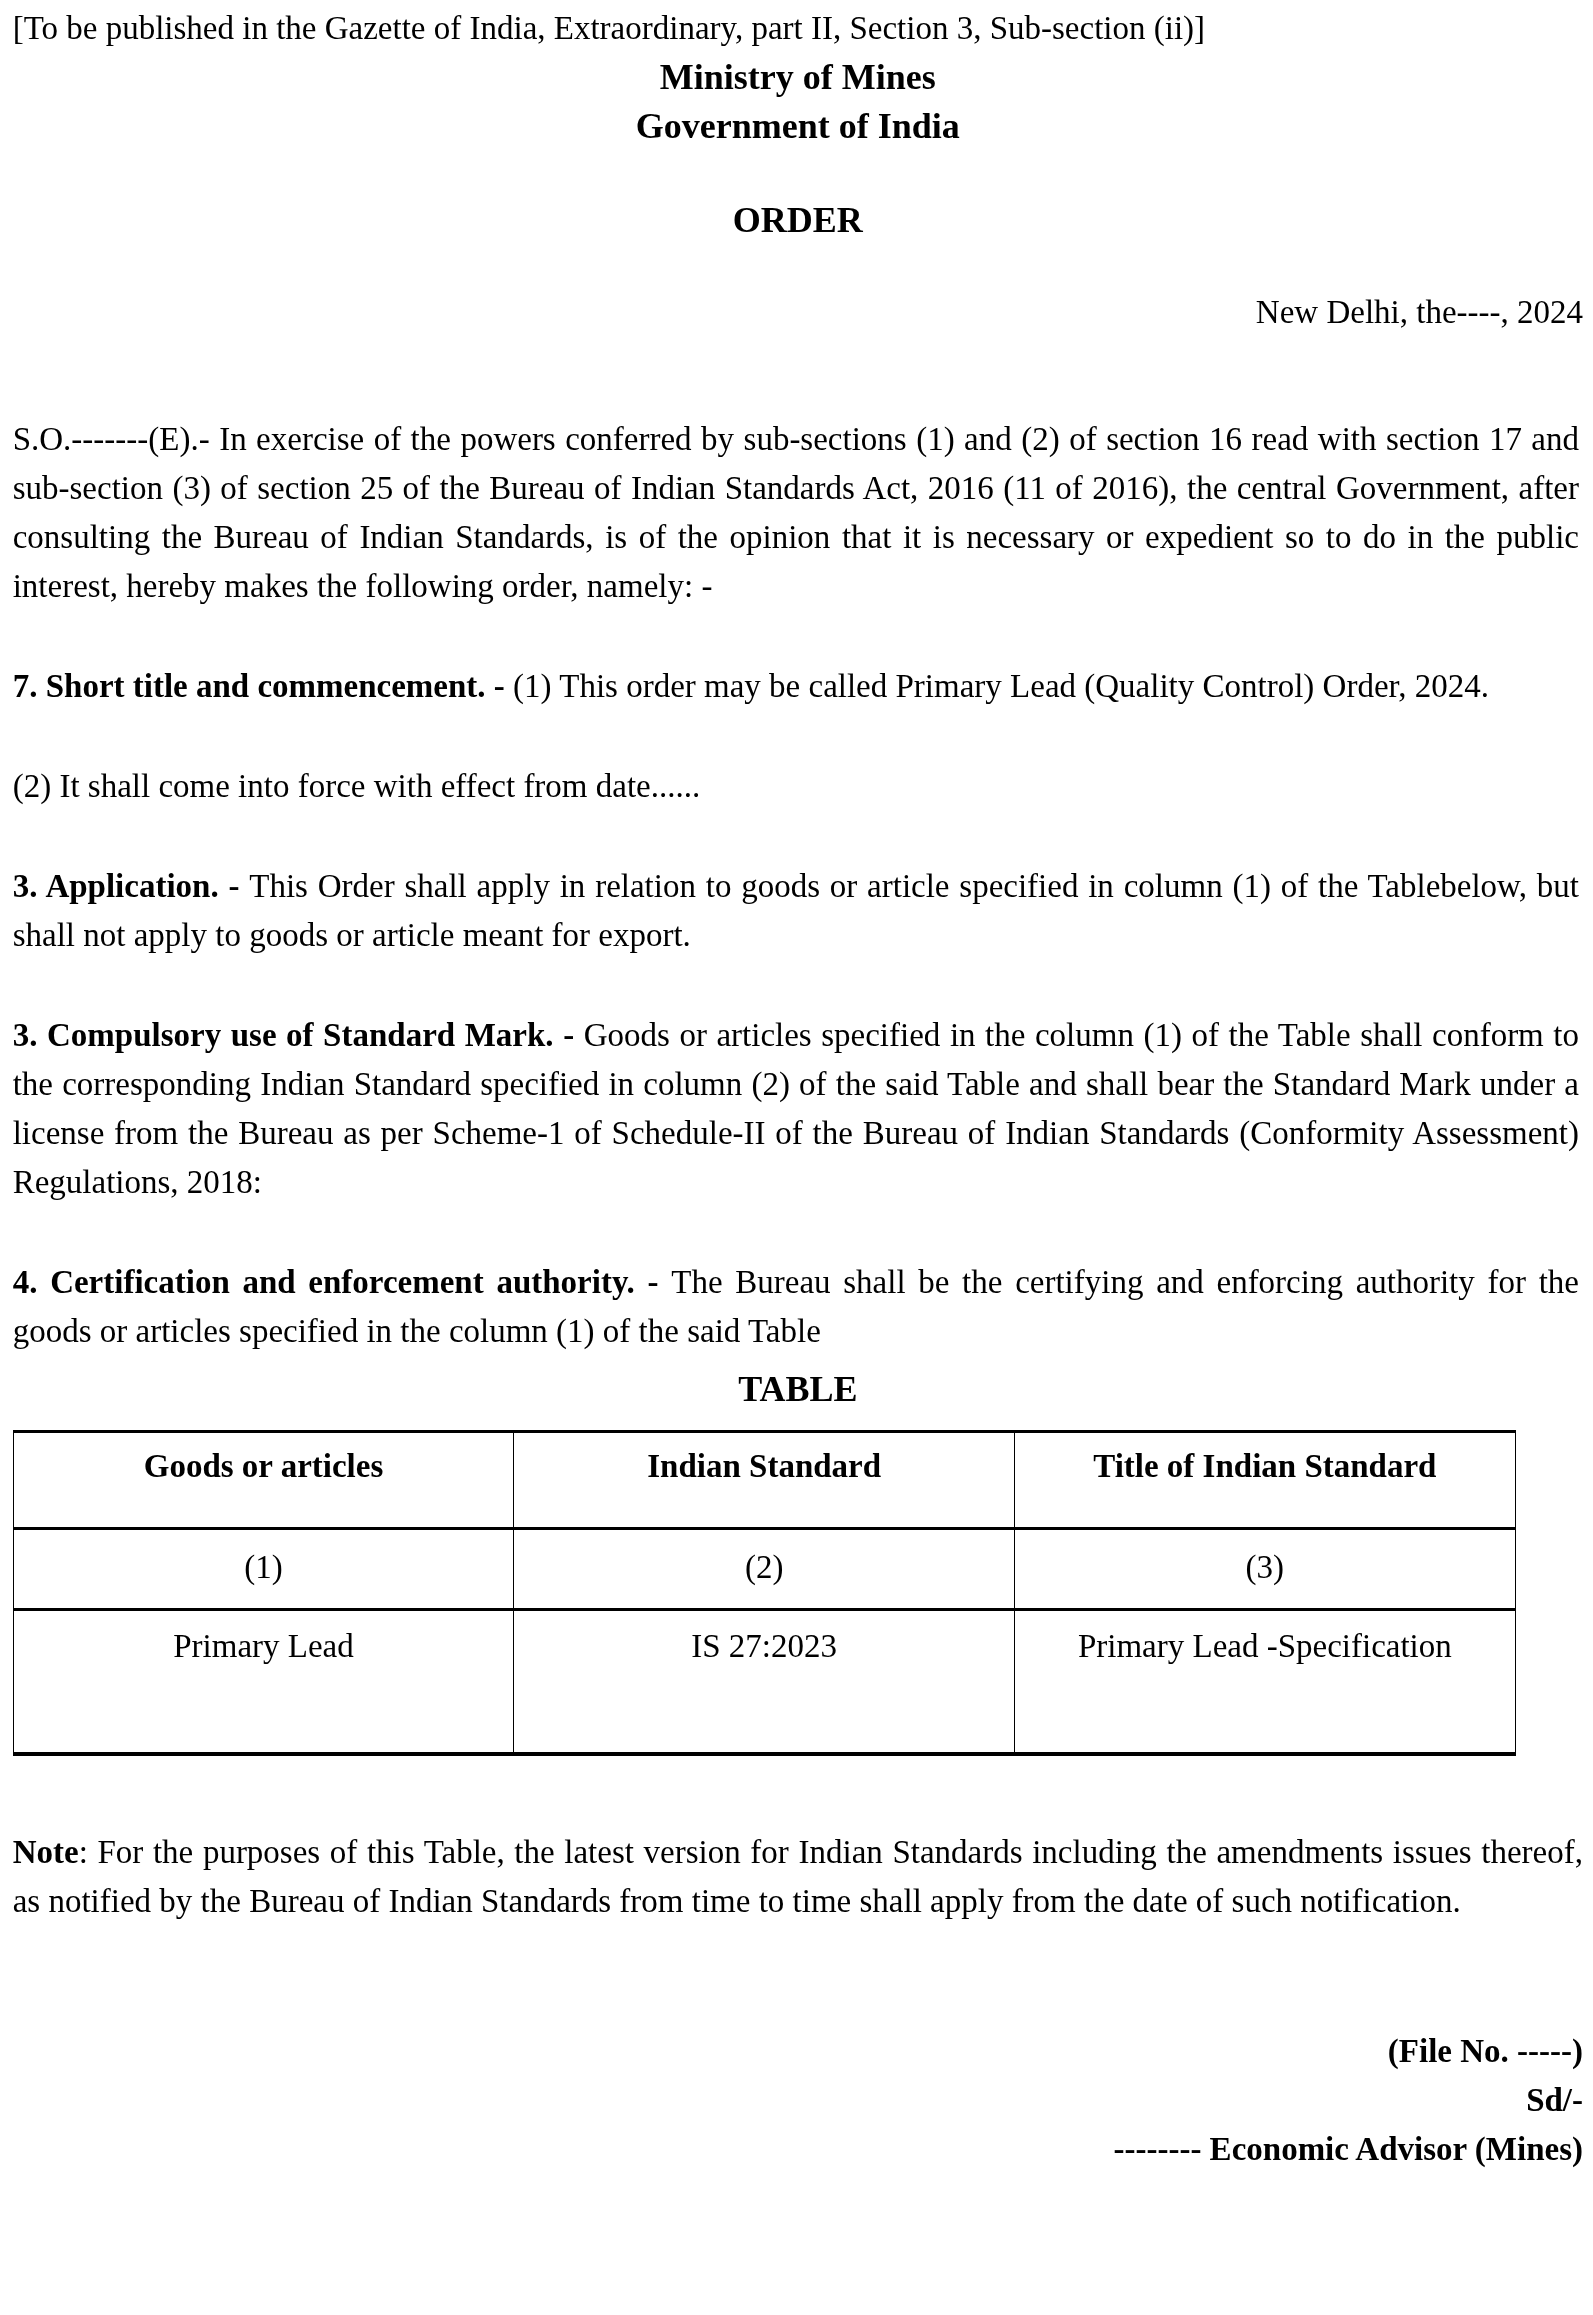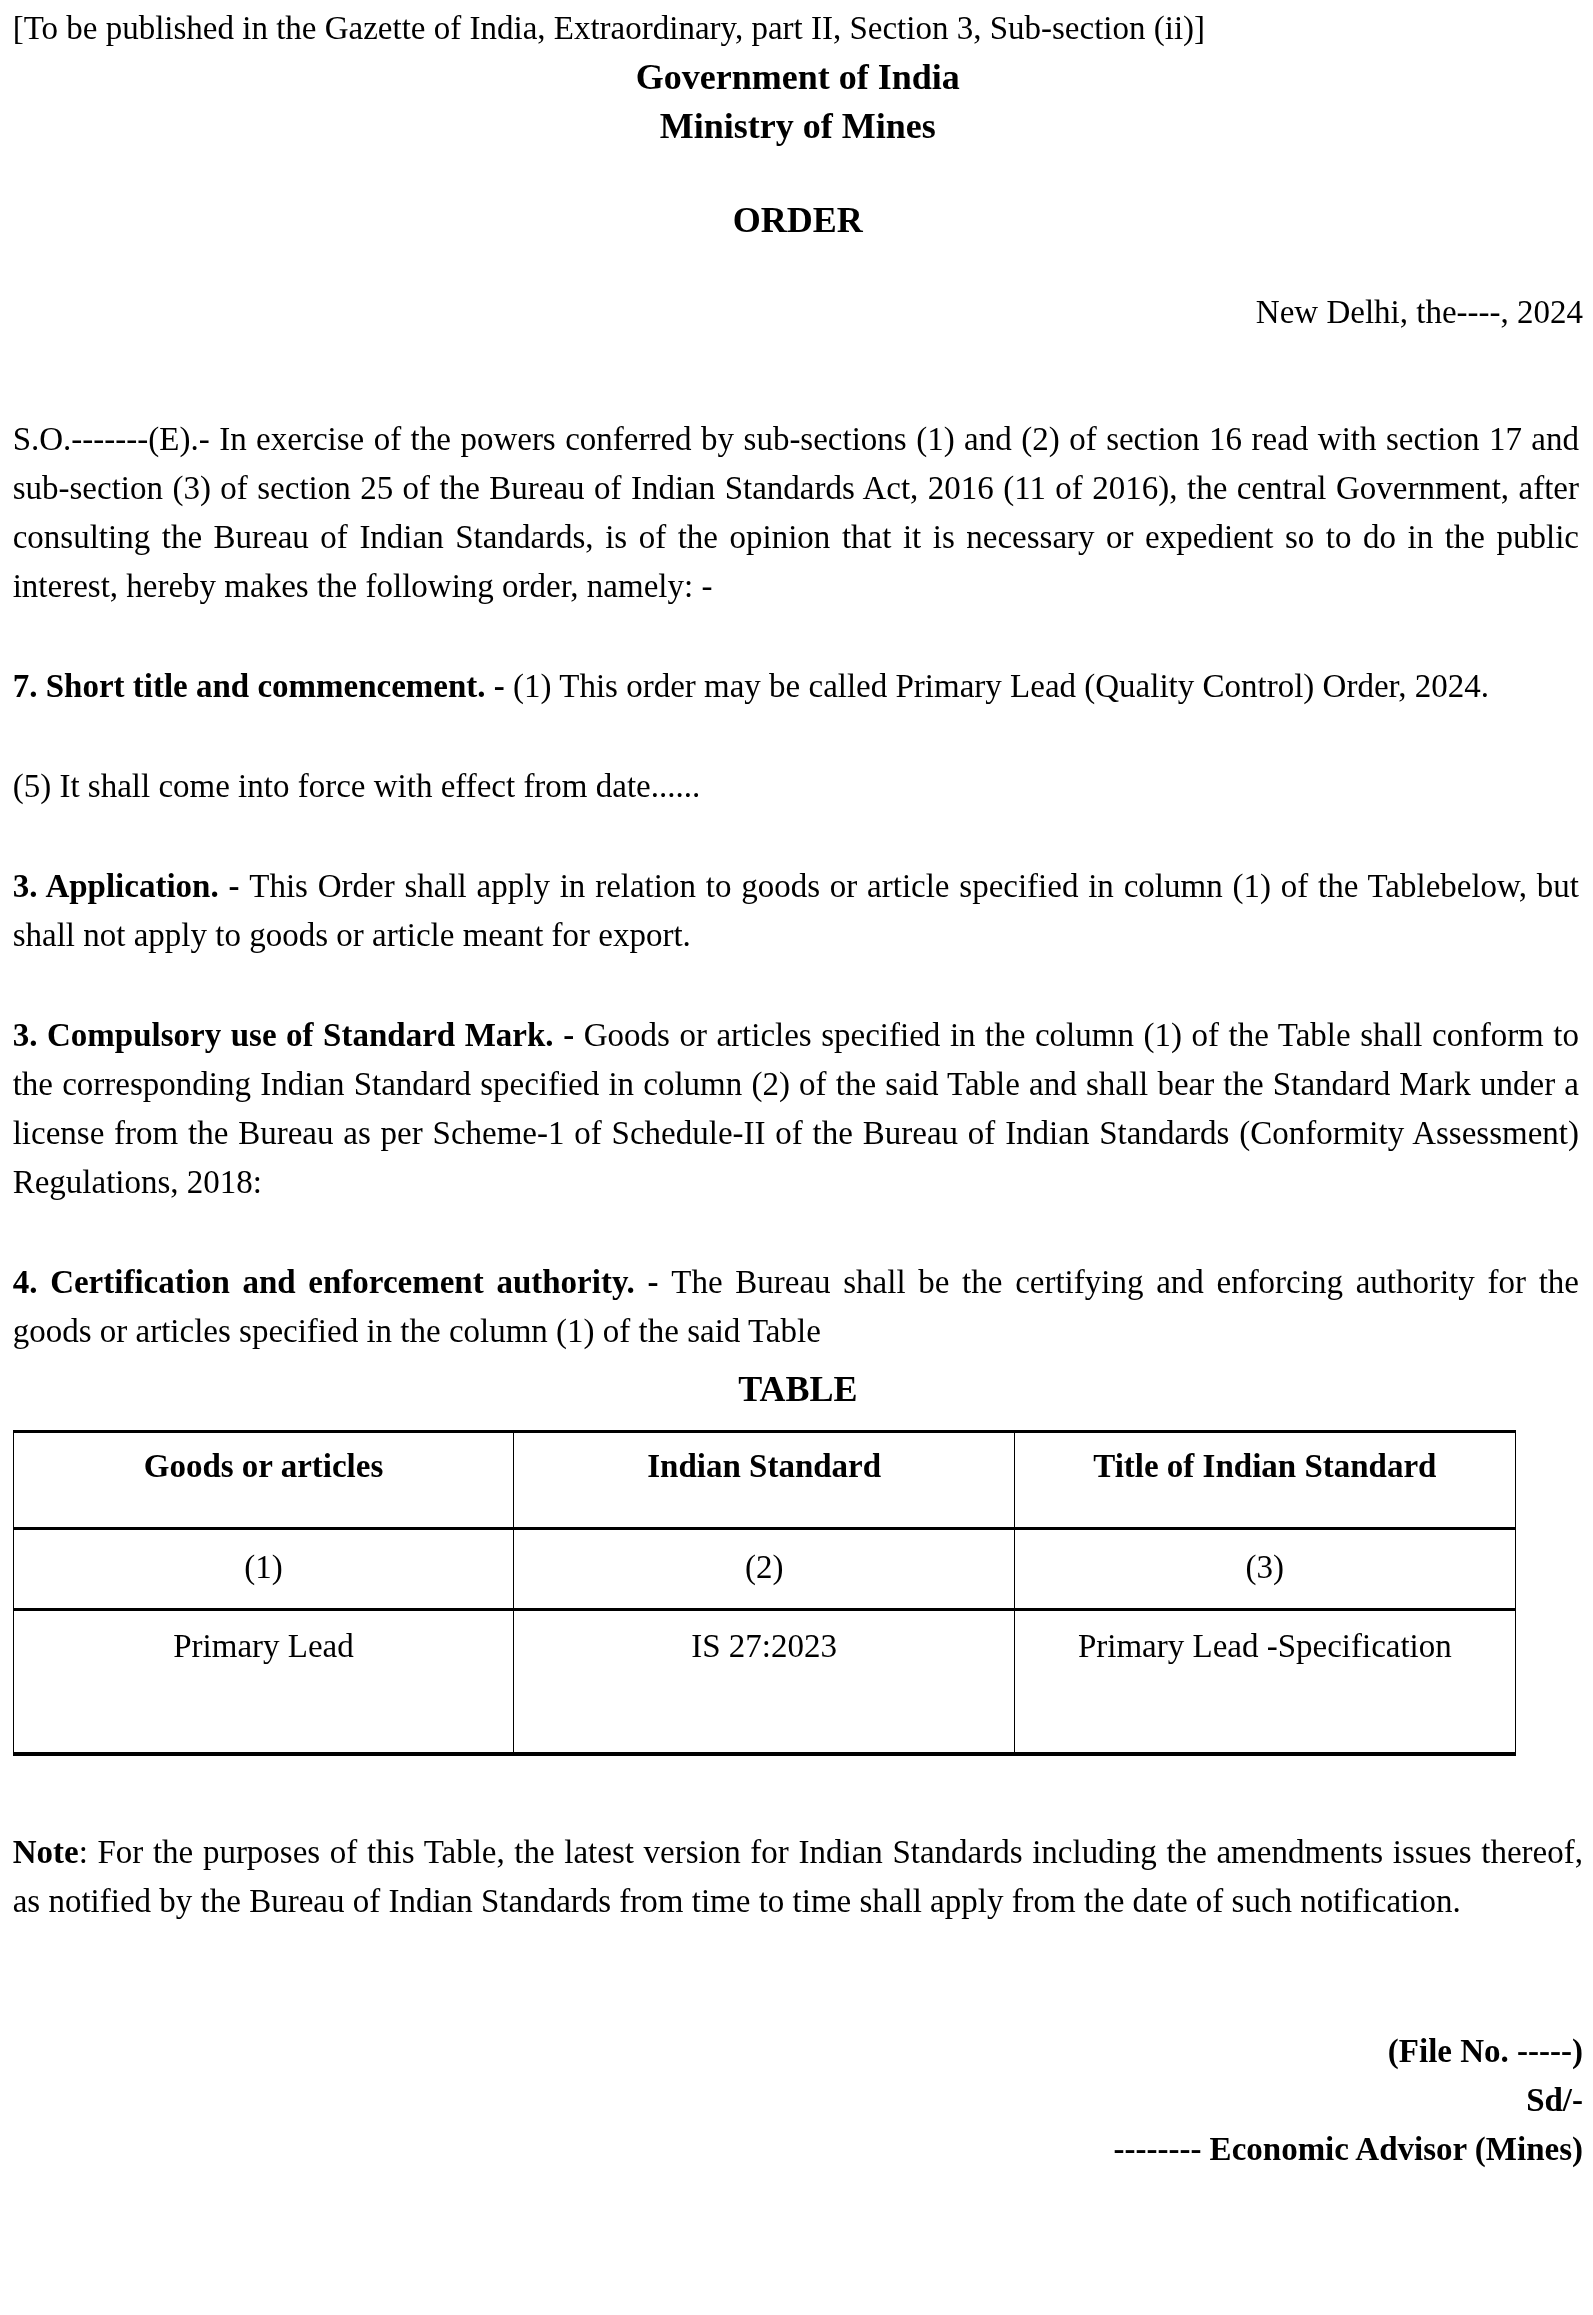--- a/index.html
+++ b/index.html
@@ -96,32 +96,32 @@
   }
   b { font-weight: bold; }
 </style>
 </head>
 <body>
 
 <div class="page">
 
   <p class="pub-line">[To be published in the Gazette of India, Extraordinary, part II, Section 3, Sub-section (ii)]</p>
 
+  <div class="head-line">Ministry of Mines</div>
   <div class="head-line">Government of India</div>
-  <div class="head-line">Ministry of Mines</div>
 
   <div class="head-line order-heading">ORDER</div>
 
   <p class="dateline">New Delhi, the----, 2024</p>
 
   <p class="para so-para">S.O.-------(E).- In exercise of the powers conferred by sub-sections (1) and (2) of section 16 read with section 17 and sub-section (3) of section 25 of the Bureau of Indian Standards Act, 2016 (11 of 2016), the central Government, after consulting the Bureau of Indian Standards, is of the opinion that it is necessary or expedient so to do in the public interest, hereby makes the following order, namely: -</p>
 
   <p class="para"><b>7. Short title and commencement. - </b><span>(1) This order may be called Primary Lead (Quality Control) Order, 2024.</span></p>
 
-  <p class="para">(5) It shall come into force with effect from date......</p>
+  <p class="para">(2) It shall come into force with effect from date......</p>
 
   <p class="para"><b>3. Application. - </b><span>This Order shall apply in relation to goods or article specified in column (1) of the Tablebelow, but shall not apply to goods or article meant for export.</span></p>
 
   <p class="para"><b>3. Compulsory use of Standard Mark. - </b><span>Goods or articles specified in the column (1) of the Table shall conform to the corresponding Indian Standard specified in column (2) of the said Table and shall bear the Standard Mark under a license from the Bureau as per Scheme-1 of Schedule-II of the Bureau of Indian Standards (Conformity Assessment) Regulations, 2018:</span></p>
 
   <p class="para sec4"><b>4. Certification and enforcement authority. - </b><span>The Bureau shall be the certifying and enforcing authority for the goods or articles specified in the column (1) of the said Table</span></p>
 
   <div class="table-heading">TABLE</div>
 
   <table class="std">

